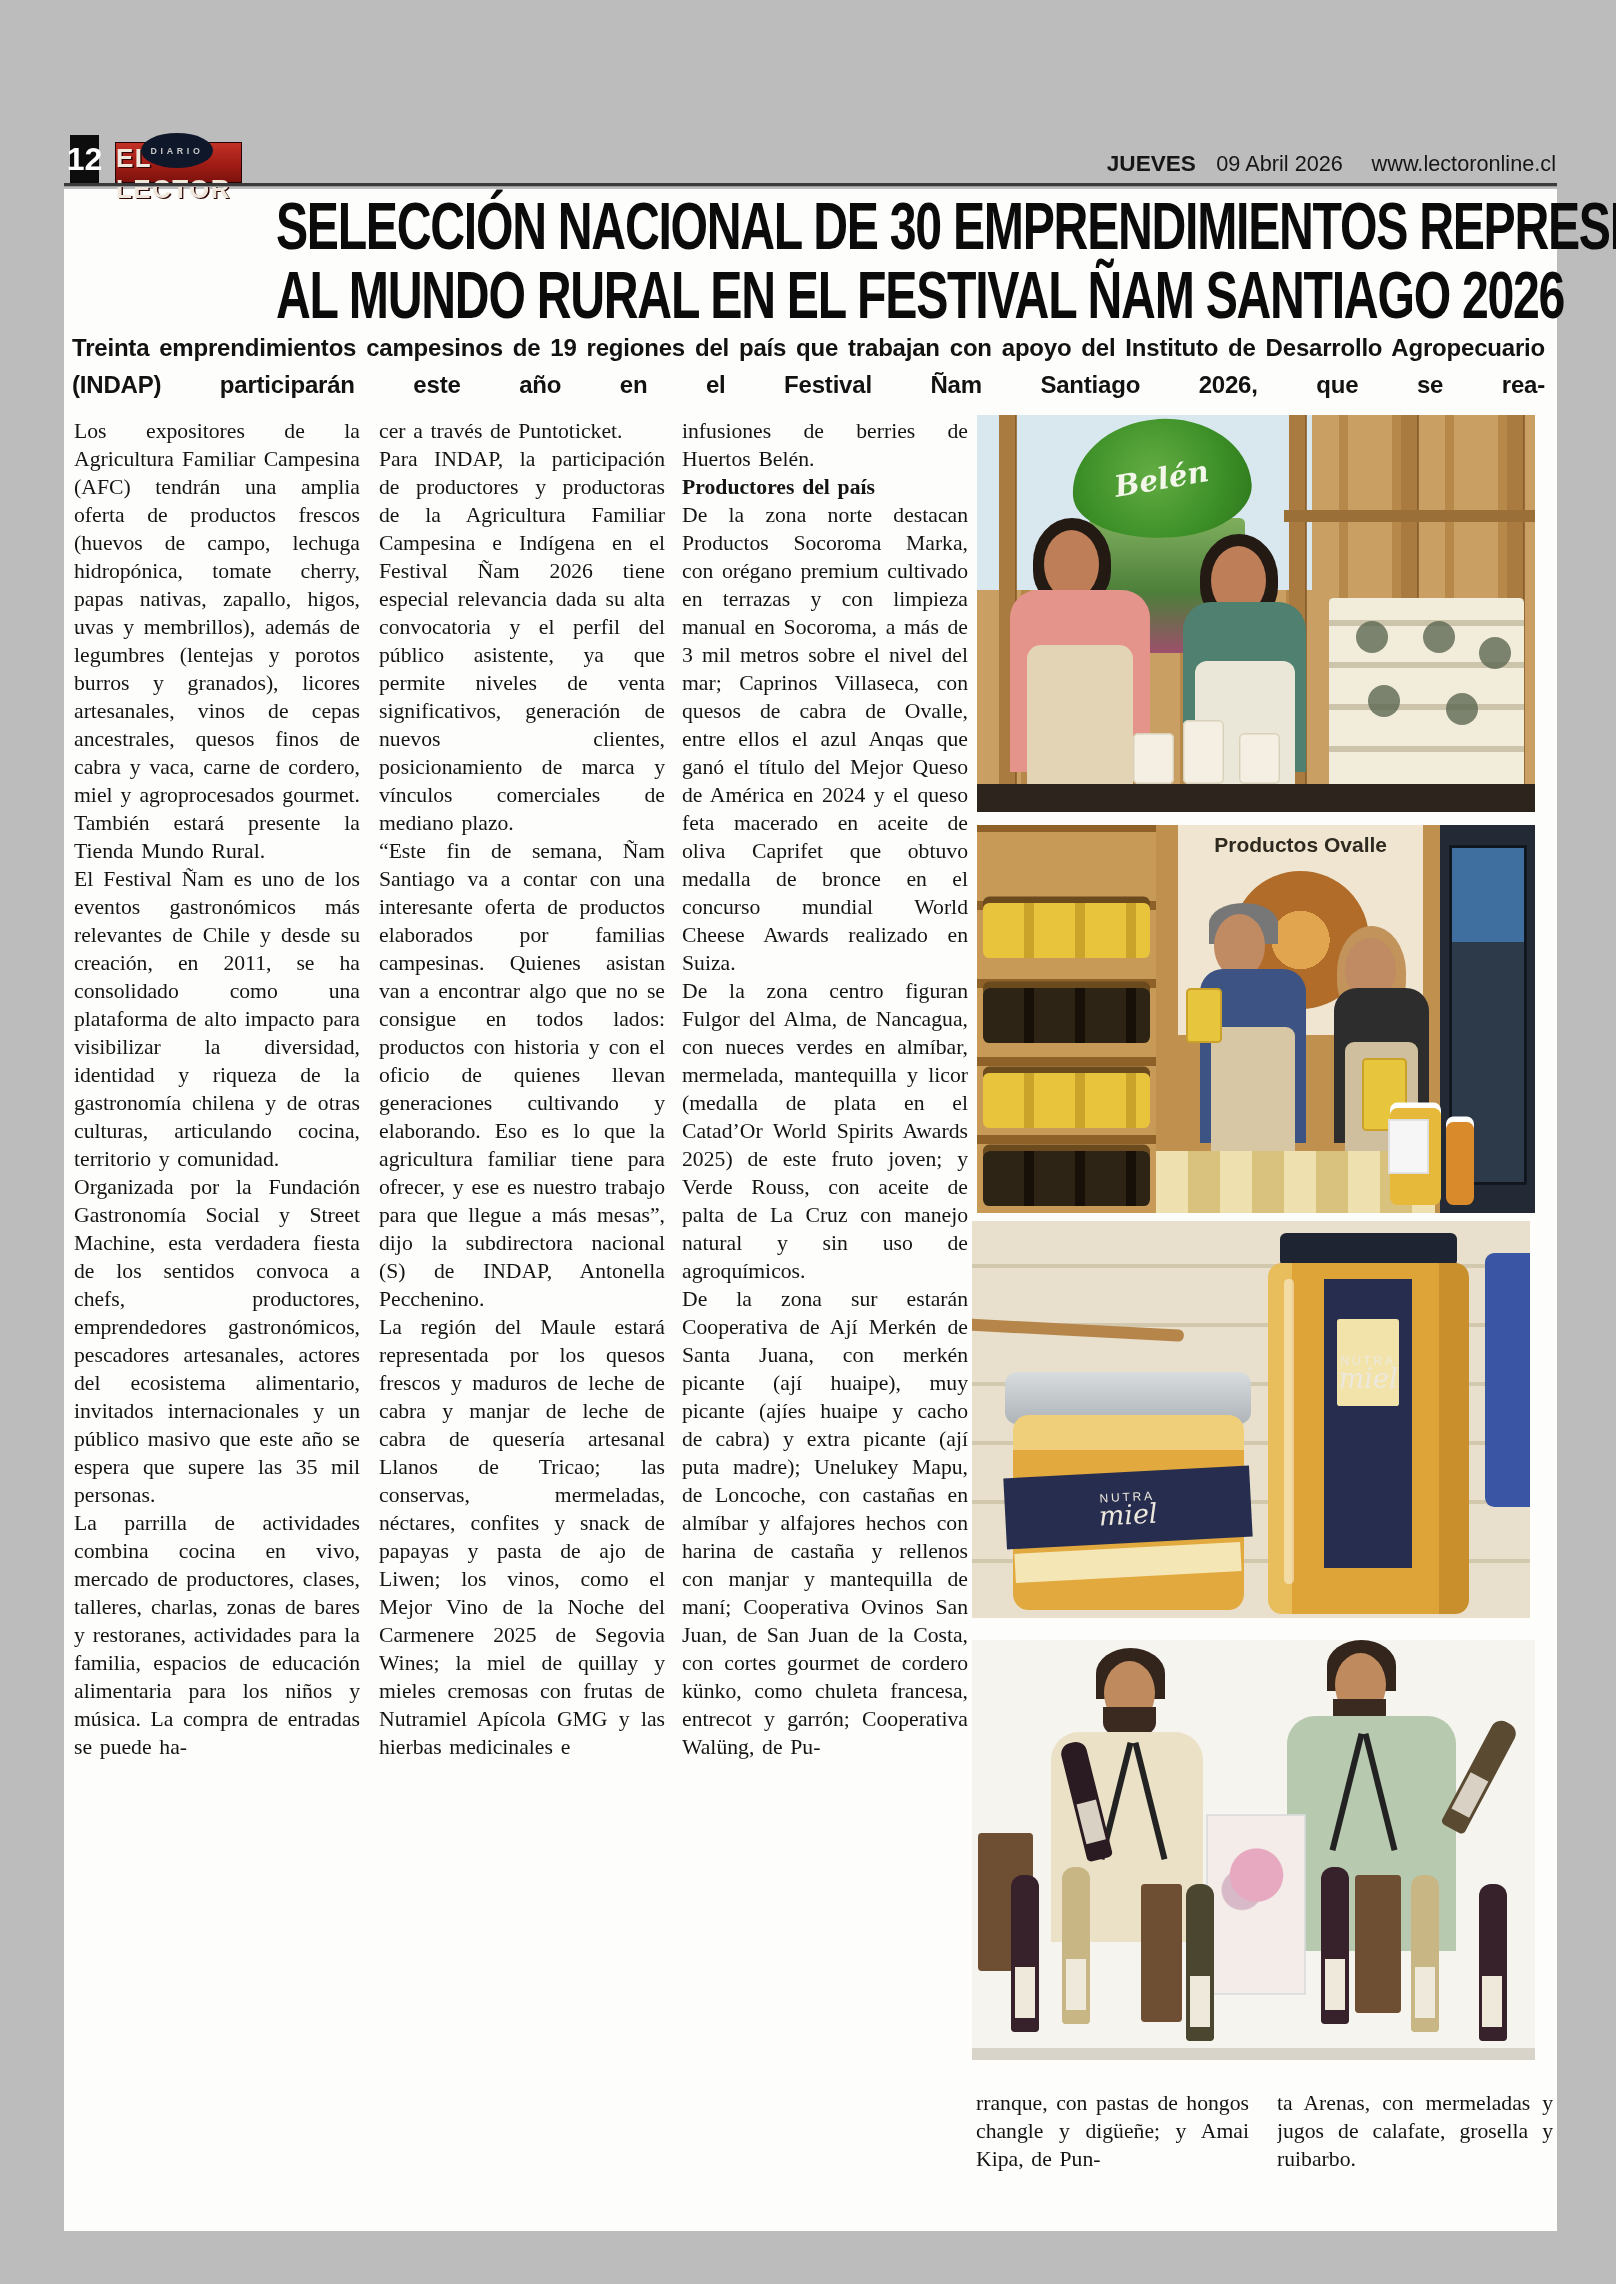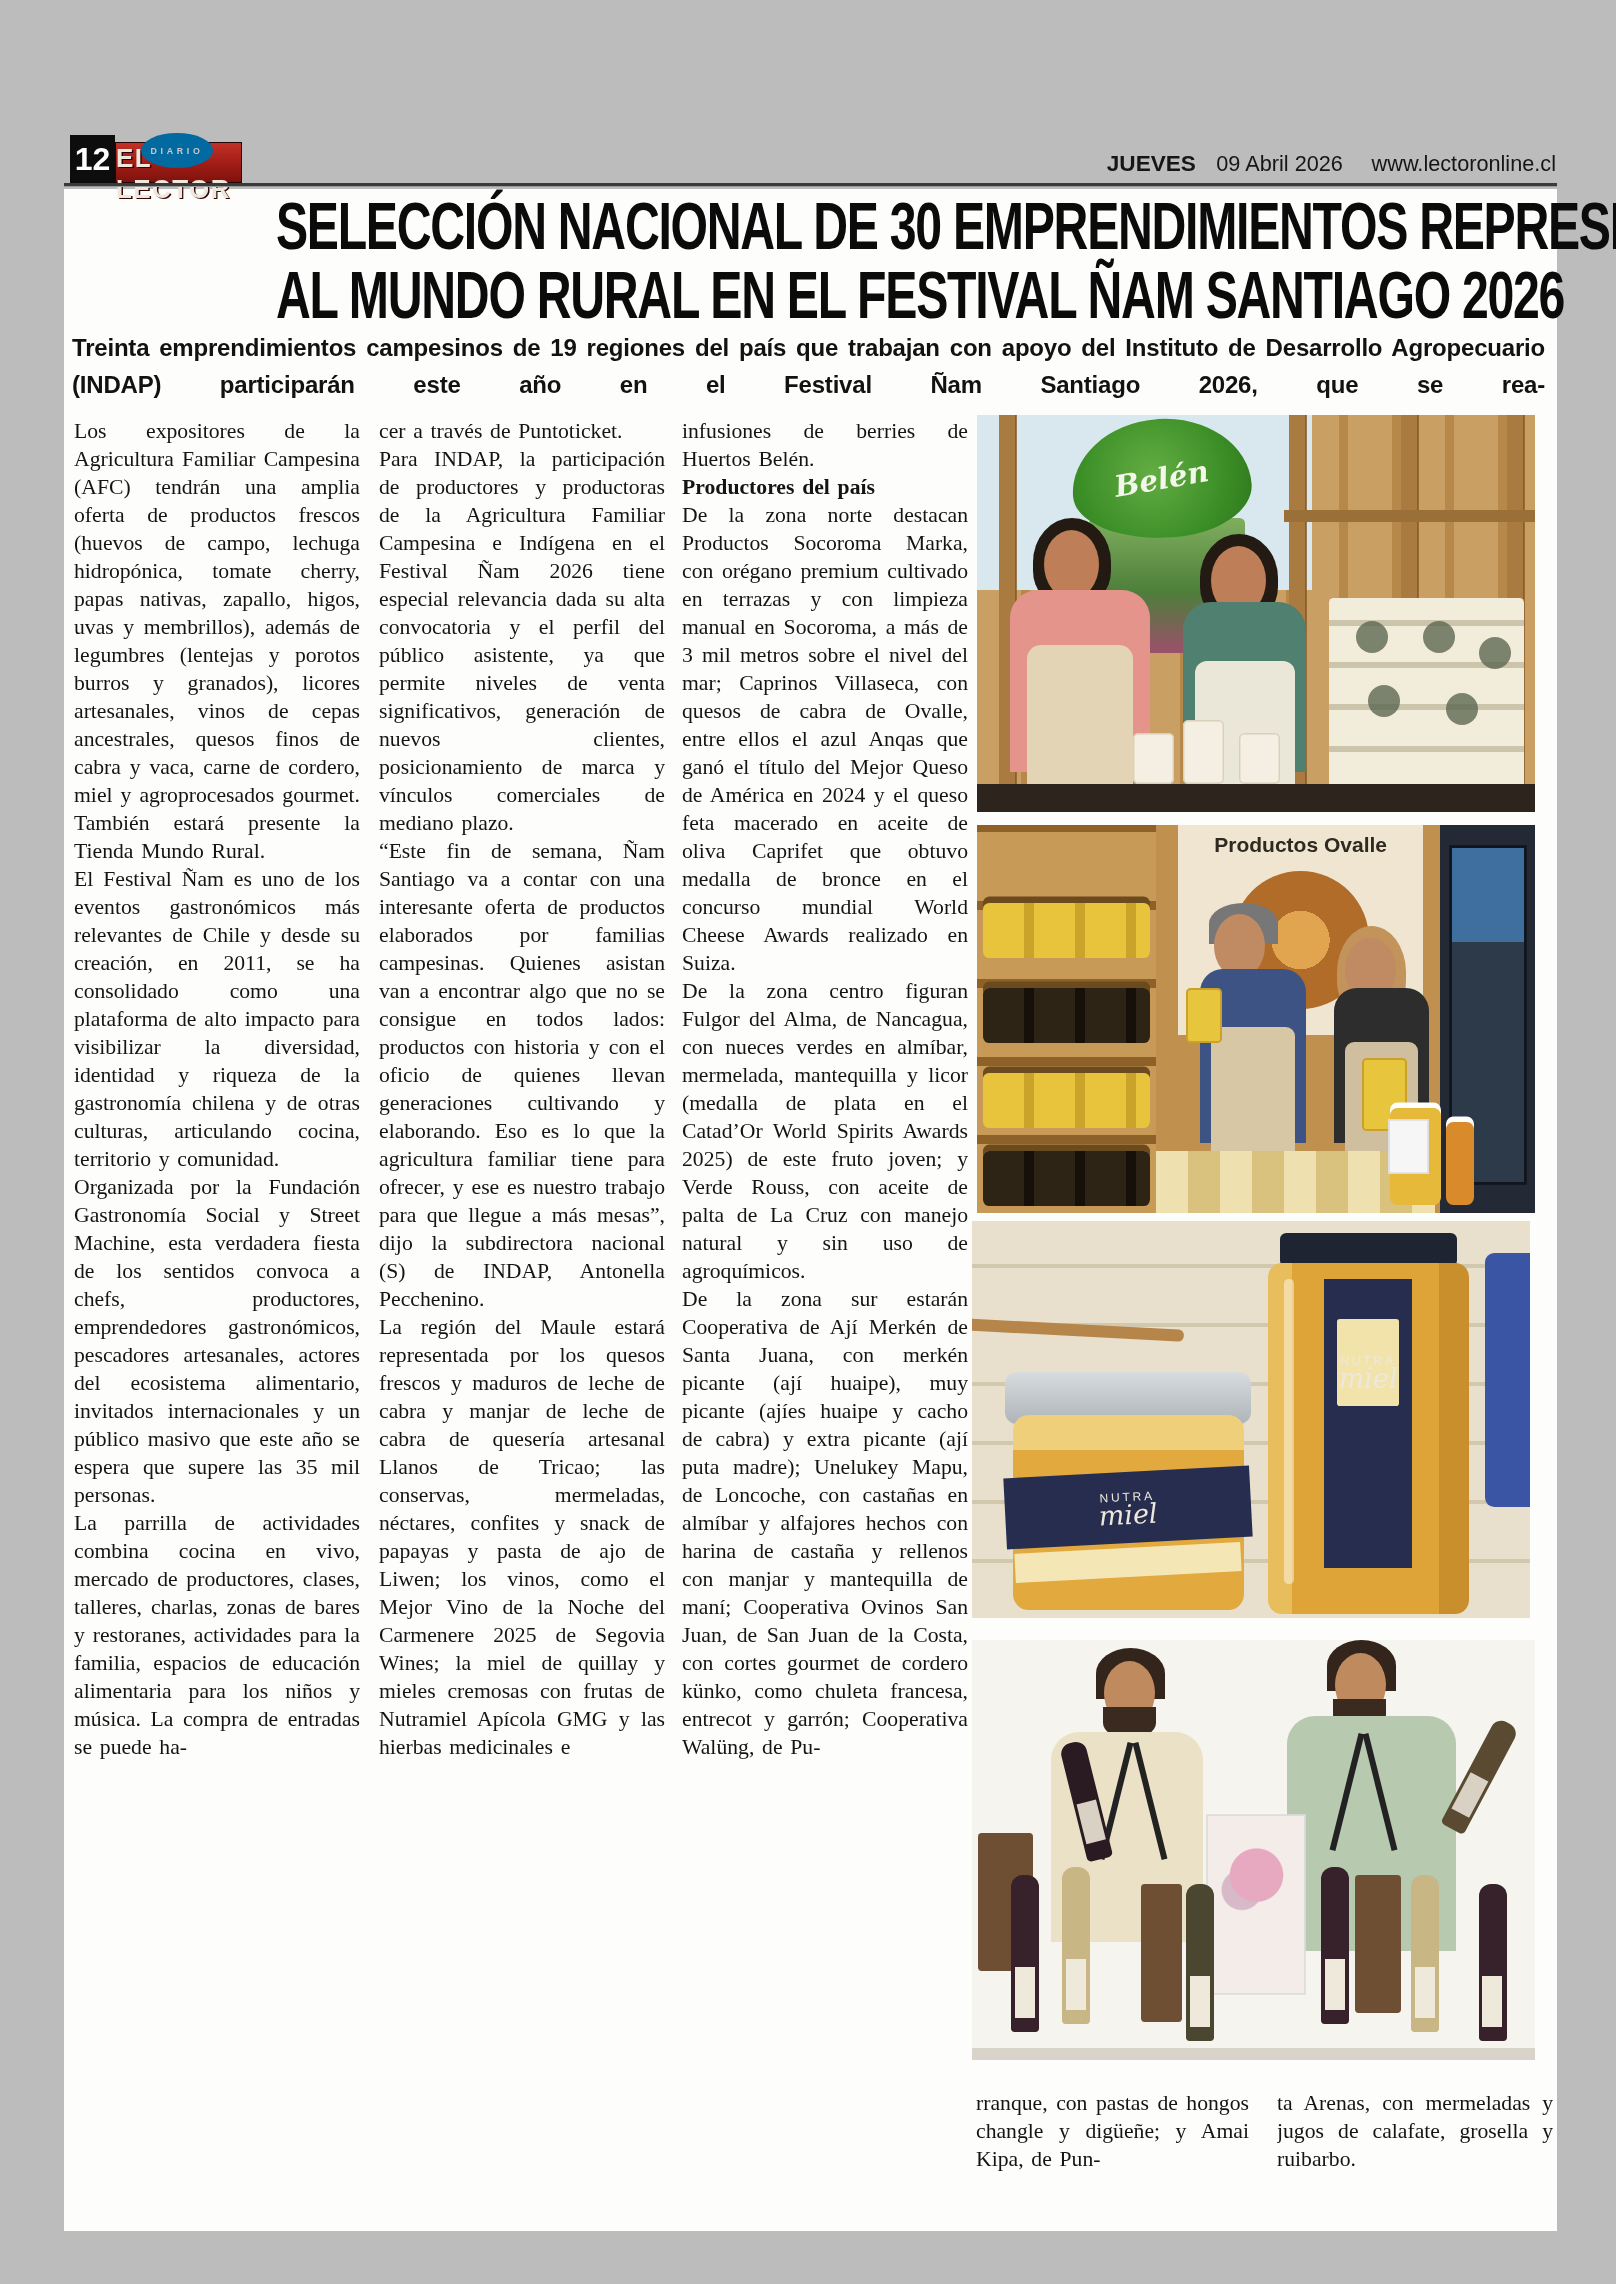--- a/index.html
+++ b/index.html
@@ -5,30 +5,30 @@
   html,body { margin:0; padding:0; background:#9e9e9e; }
   .canvas {
     position:relative; width:1616px; height:2284px;
     background:#bcbcbc; overflow:hidden;
     font-family:"Liberation Sans", sans-serif;
     -webkit-font-smoothing:antialiased;
   }
   .page-white { position:absolute; left:64px; top:189px; width:1493px; height:2042px; background:#fdfdfb; }
 
   
-  .pageno-box { position:absolute; left:70px; top:135px; width:45px; height:49px;
+  .pageno-box { position:absolute; left:70px; top:135px; width:29px; height:49px;
     background:#0d0d0d; color:#fff; display:flex; align-items:center; justify-content:center;
     font-size:32px; font-weight:bold; }
   .logo-red { position:absolute; left:115px; top:142px; width:125px; height:39px;
     background:linear-gradient(180deg,#c23126 0%, #a01c15 55%, #7e120d 100%);
     border:1.8px solid #240404; display:flex; align-items:flex-start; justify-content:center;
     color:#efe6dc; font-size:26px; font-weight:bold; letter-spacing:1.4px;
     text-shadow:1.4px 1.4px 0 #2f0503; }
   .diario-oval { position:absolute; left:141px; top:133px; width:72px; height:35px;
-    background:#0369a1; border-radius:50%; display:flex; align-items:center; justify-content:center;
+    background:#0f172a; border-radius:50%; display:flex; align-items:center; justify-content:center;
     color:#c9c9c9; font-size:8.8px; letter-spacing:3.7px; font-weight:bold; }
   .dateline { position:absolute; right:60px; top:151px; font-size:21.7px; color:#161616;
     white-space:nowrap; }
   .dateline .day { font-weight:bold; font-size:22.6px; }
   .dateline .sep { display:inline-block; width:8.3px; }
   .rule { position:absolute; left:64px; top:183px; width:1493px; height:3.2px;
     background:#3a3a3a; border-bottom:1.8px solid #9a9a9a; }
 
   
   .headline { position:absolute; left:69px; top:191px; width:1478px; text-align:center; color:#0b0b0b; }

